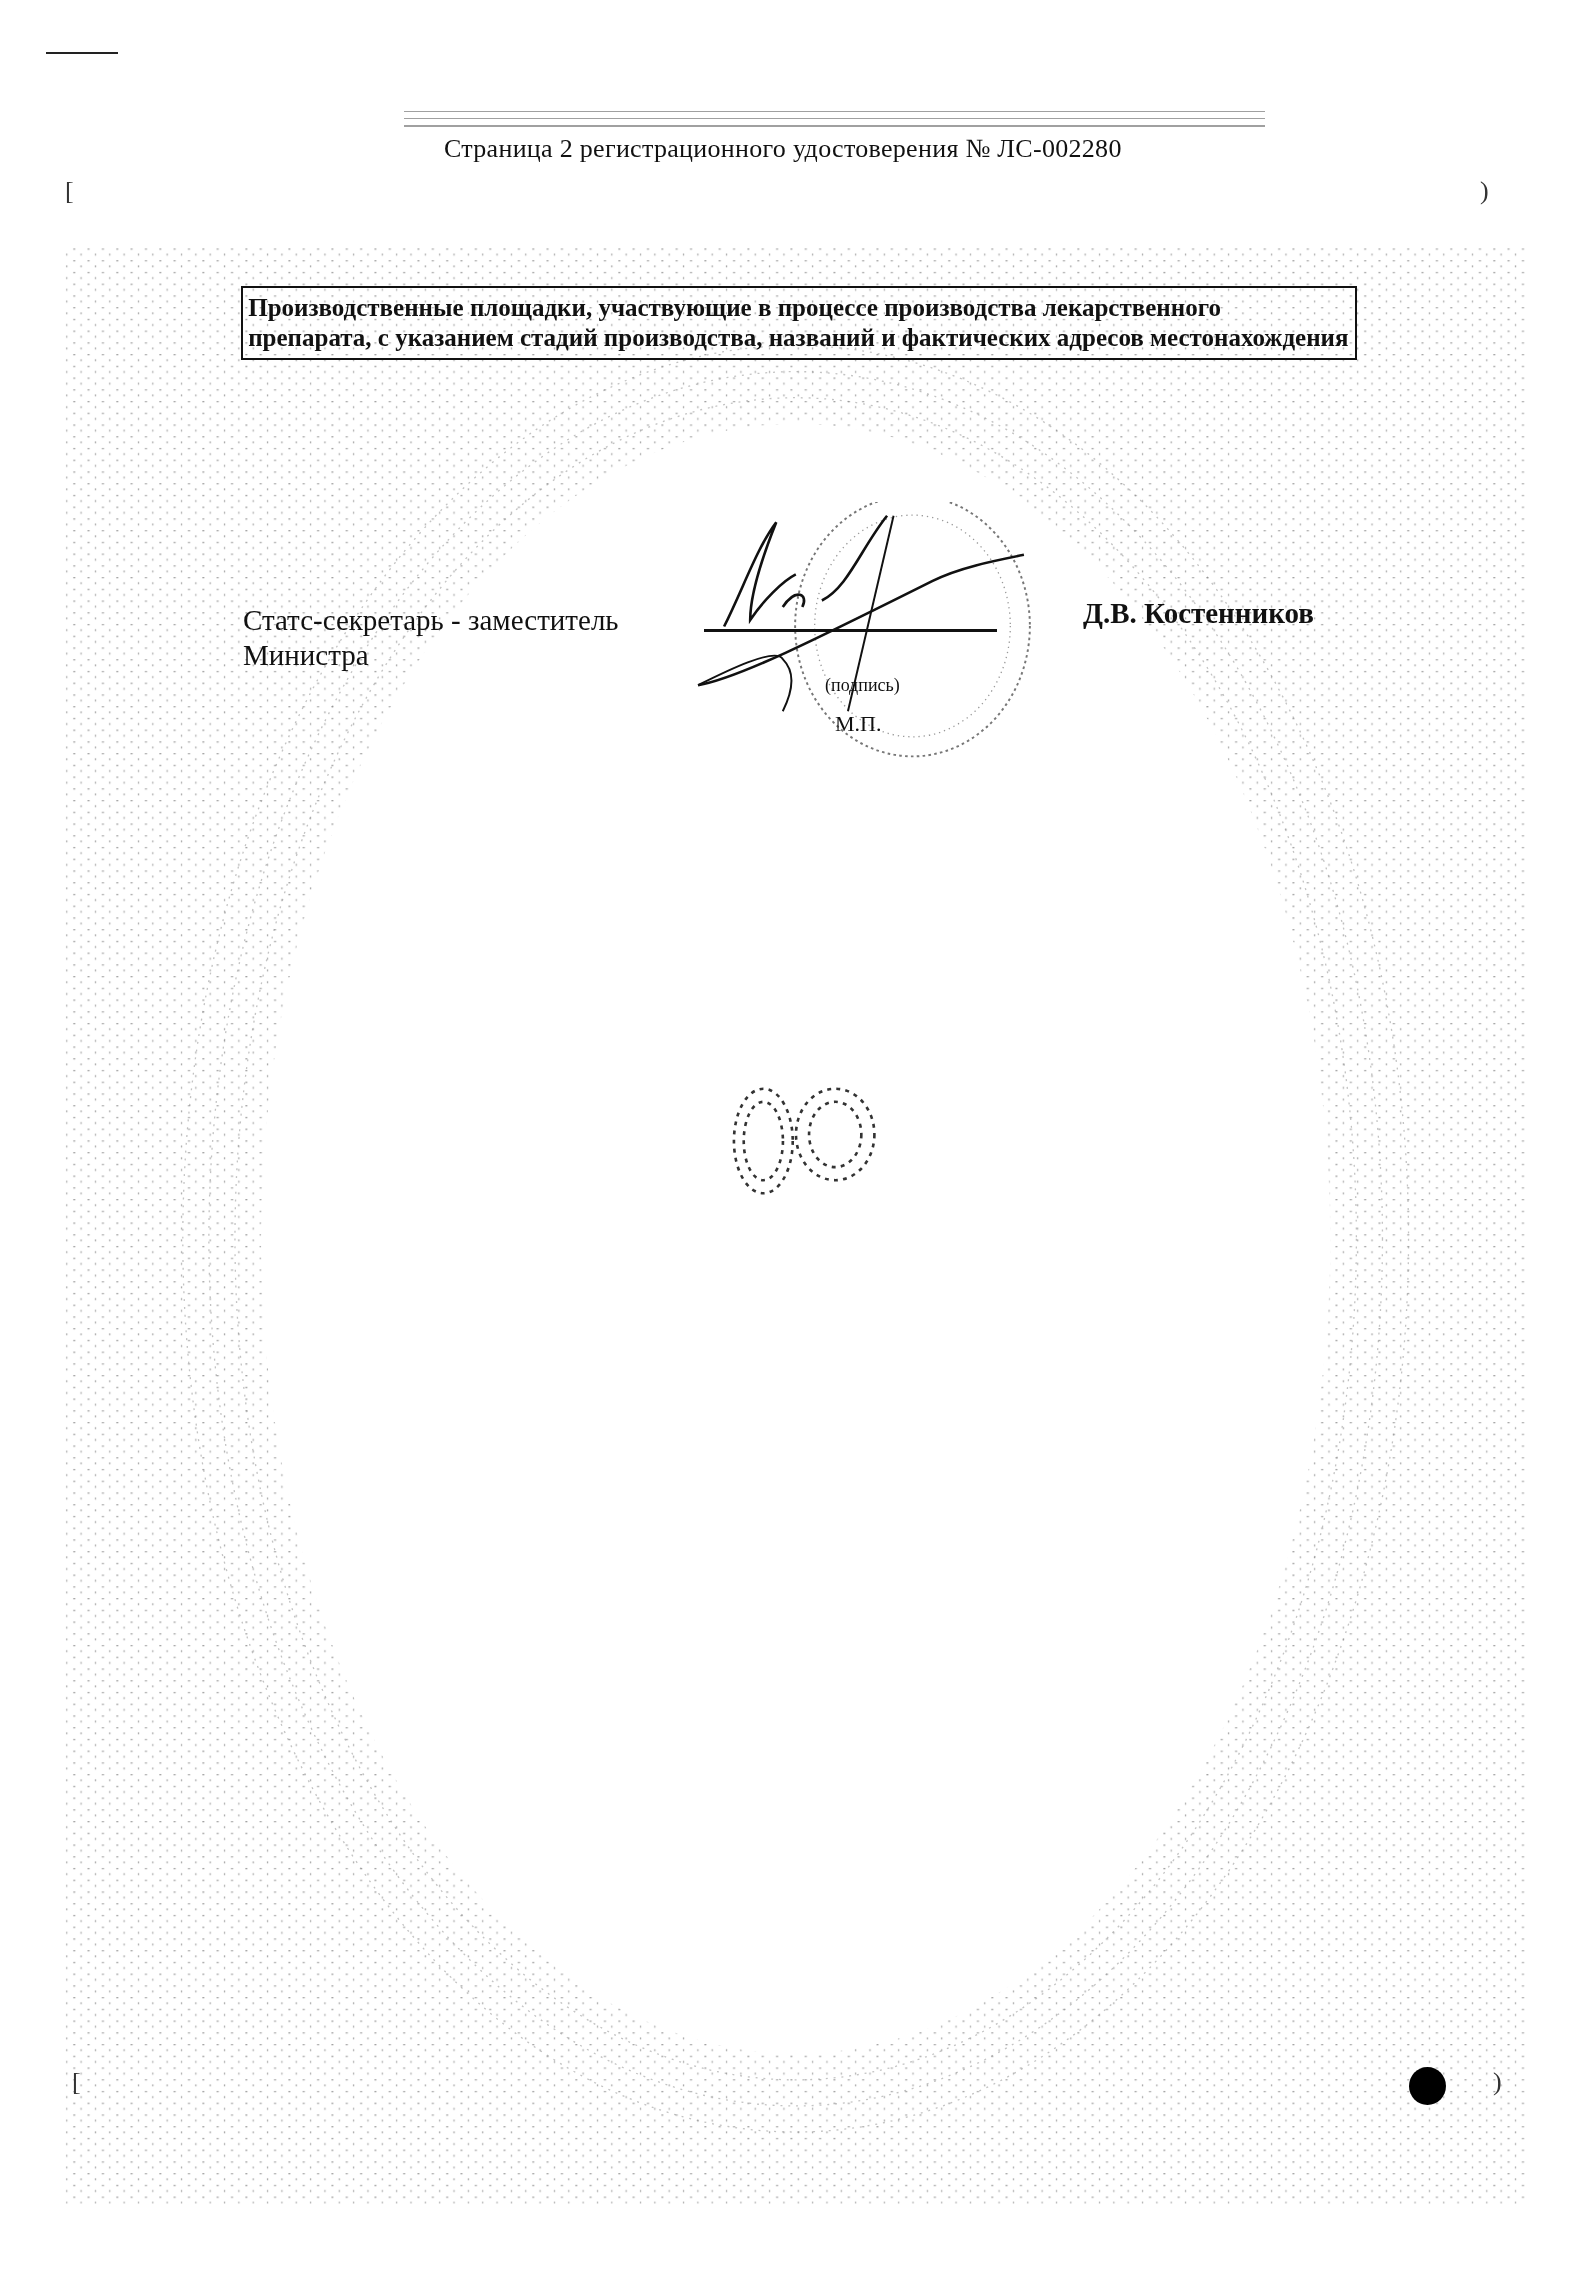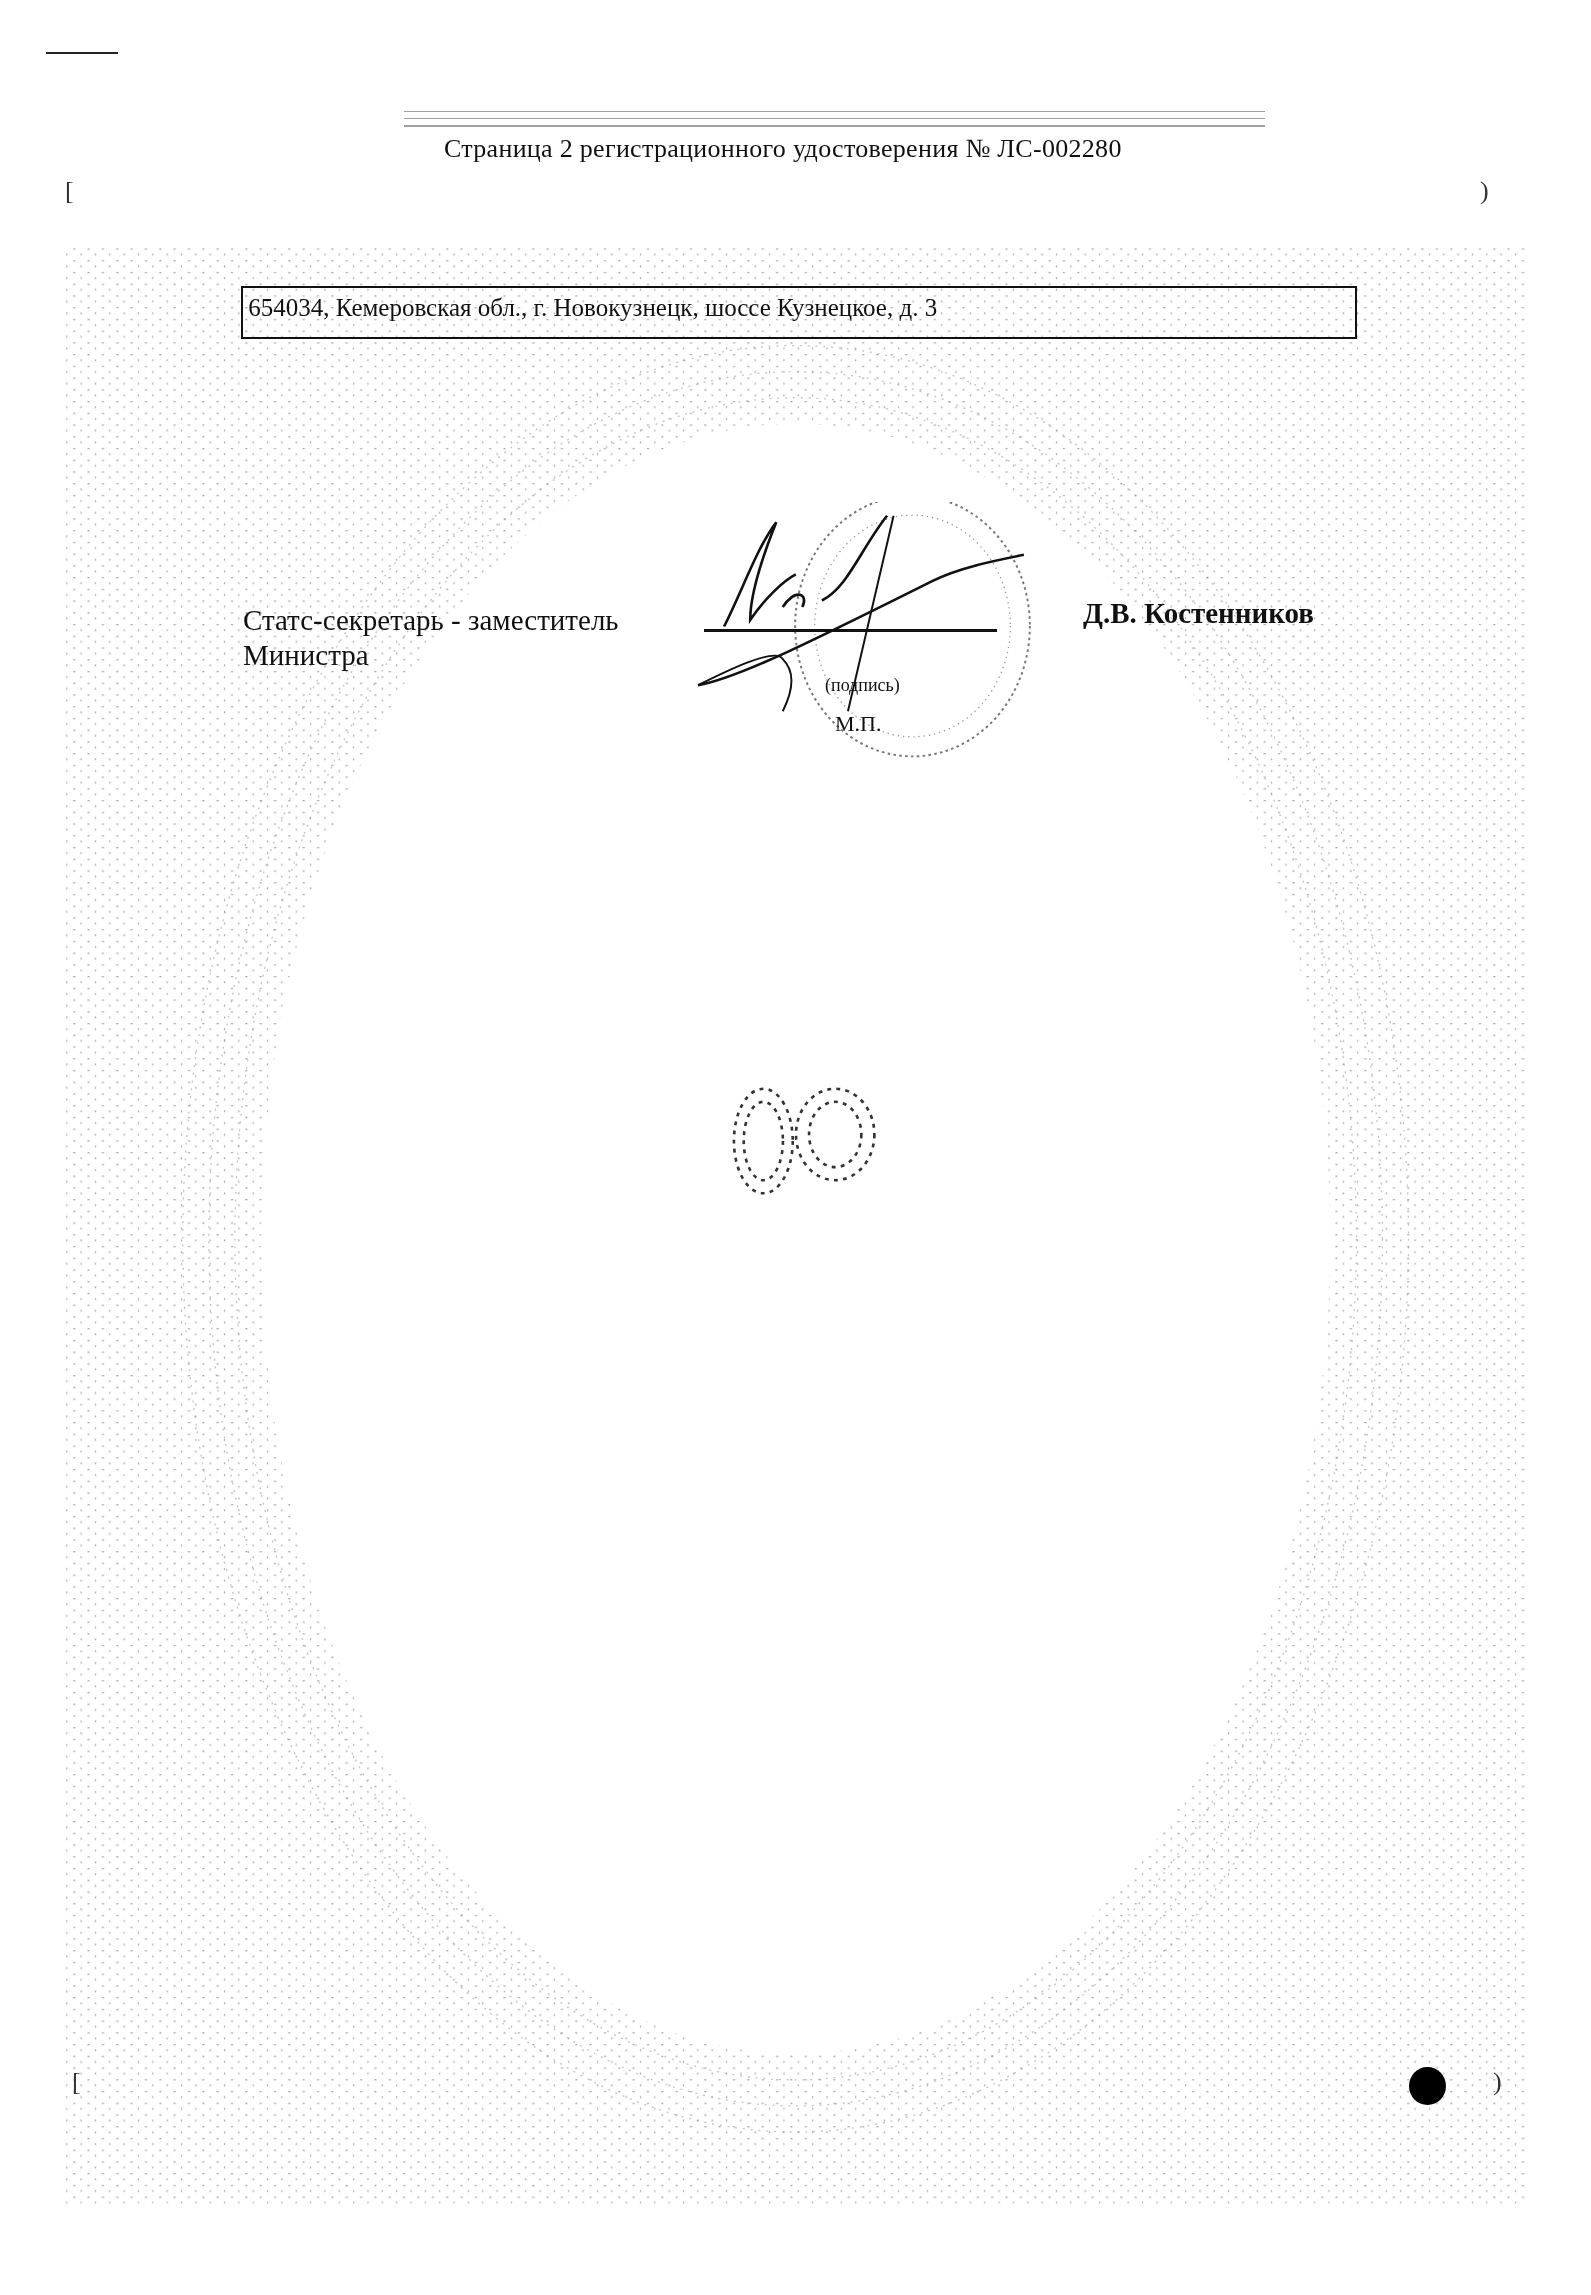--- a/index.html
+++ b/index.html
@@ -64,22 +64,22 @@
   </div>
 <span class="edge-mark" style="left:65px;top:176px;">[</span>
 <span class="edge-mark" style="left:1480px;top:176px;">)</span>
 <span class="edge-mark" style="left:1493px;top:2067px;">)</span>
 <span class="edge-mark" style="left:72px;top:2067px;">[</span>
 
 <div class="page-header">Страница 2 регистрационного удостоверения № ЛС-002280</div>
 
 <table class="sites">
   <tbody>
-  <tr>
-    <td class="addr-cell" colspan="2">654034, Кемеровская обл., г. Новокузнецк, шоссе Кузнецкое, д. 3</td>
+      <tr>
+    <td class="hdr-cell" colspan="2">Производственные площадки, участвующие в процессе производства лекарственного препарата, с указанием стадий производства, названий и фактических адресов местонахождения</td>
   </tr>
 </tbody>
   </table>
 
 <svg class="stamp" viewBox="0 0 480 420">
   <ellipse cx="240" cy="190" rx="180" ry="200" fill="none" stroke="#777" stroke-width="3" stroke-dasharray="4 5"></ellipse>
   <ellipse cx="240" cy="190" rx="150" ry="170" fill="none" stroke="#999" stroke-width="2" stroke-dasharray="2 6"></ellipse>
 </svg>
 
 <div class="signer-title">

